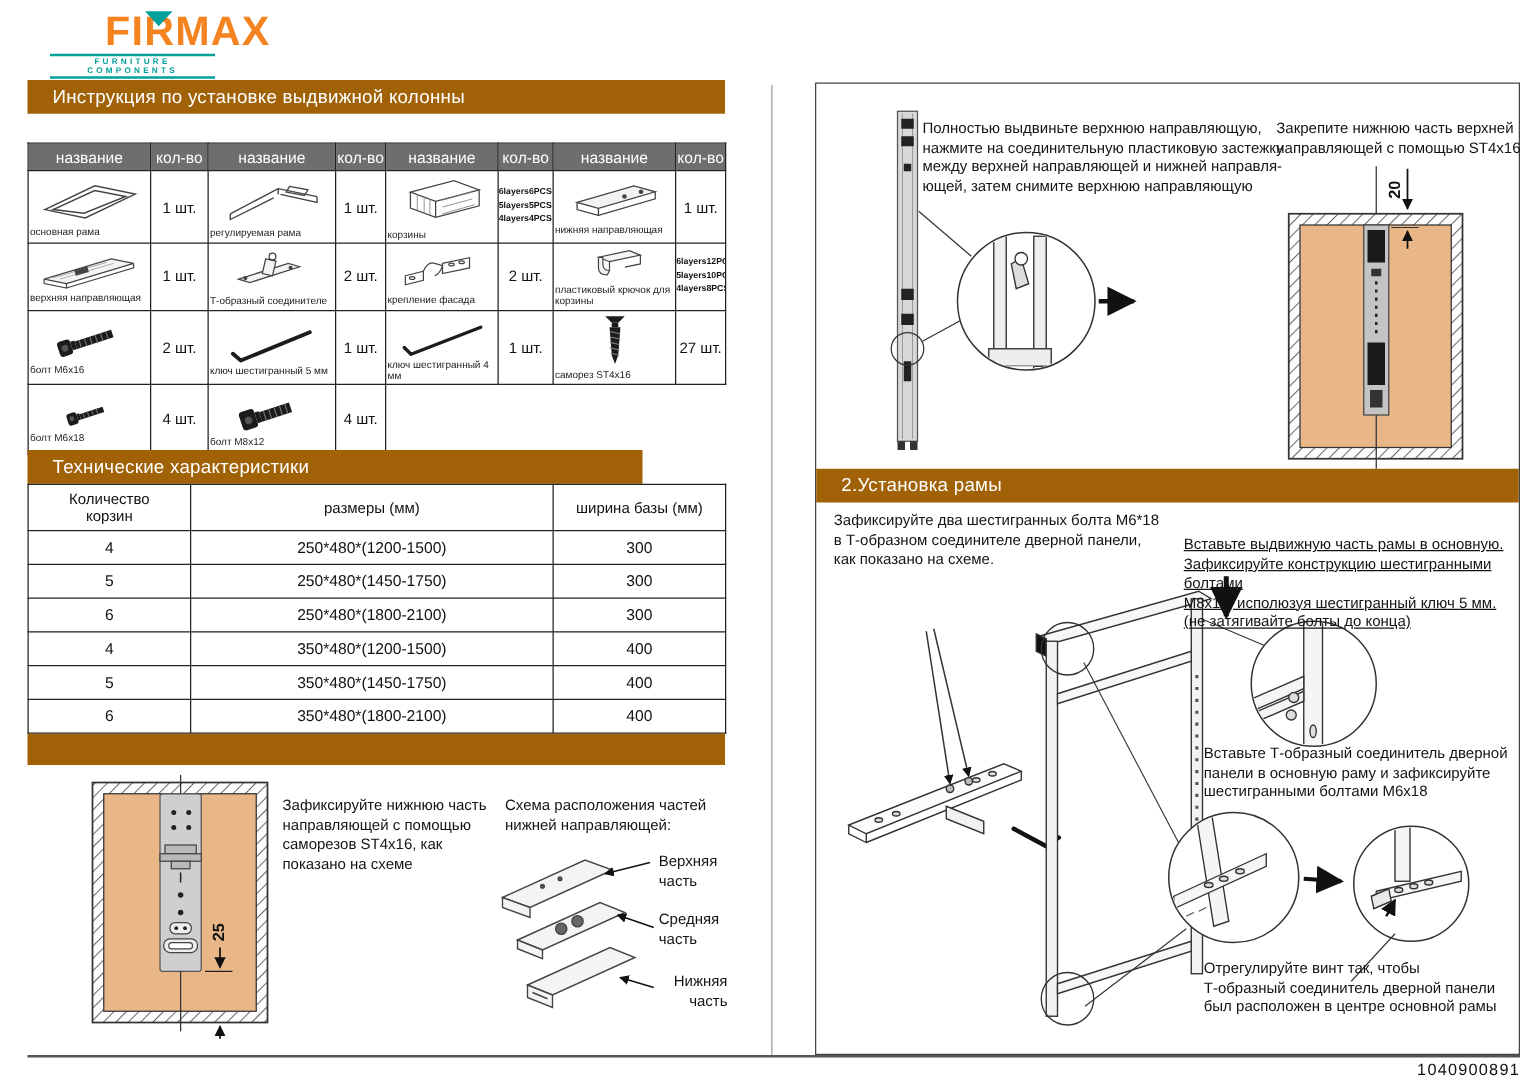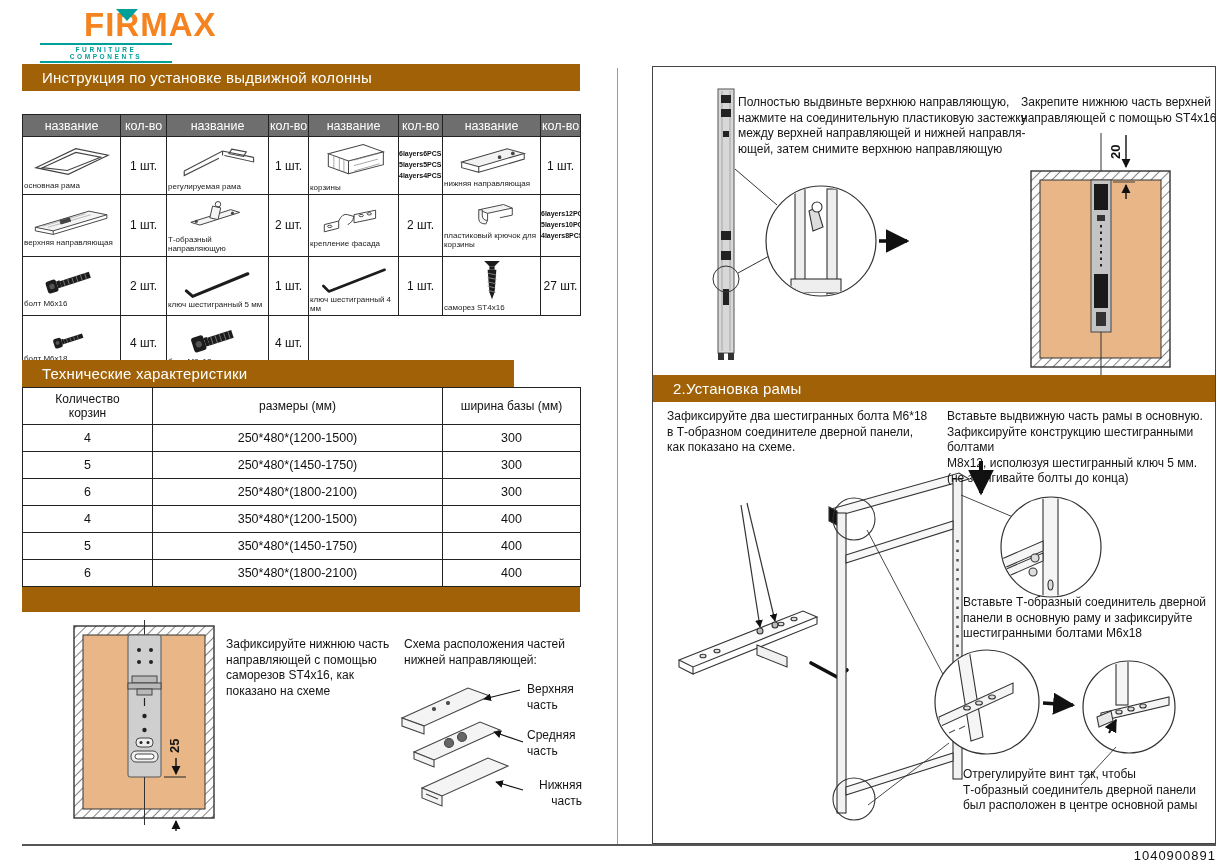--- a/index.html
+++ b/index.html
@@ -169,21 +169,21 @@
               <svg width="80" height="38" viewBox="0 0 80 42">
                 <g stroke="#444" stroke-width="1.1">
                   <path d="M10 28 L54 14 L64 17 L20 31 Z" fill="#f4f4f4"></path>
                   <path d="M34 10 l9 2 l-3 13 l-9 -2 Z" fill="#f4f4f4"></path>
                   <circle cx="40" cy="8" r="3" fill="none"></circle>
                   <circle cx="16" cy="27" r="1.3" fill="#444"></circle>
                   <circle cx="56" cy="18" r="1.3" fill="#444"></circle>
                 </g>
               </svg>
             </div>
-      <div class="plabel">Т-образный направляющую</div>
+      <div class="plabel">Т-образный соединителе</div>
           </div>
         </td>
     <td class="qty">2 шт.</td>
     <td>
           <div class="cellname">
       <div class="icon-box">
               <svg width="78" height="36" viewBox="0 0 78 40">
                 <g stroke="#444" stroke-width="1.1" fill="none">
                   <path d="M6 24 l16 -4 v8 l-16 4 Z"></path>
                   <path d="M22 20 q4 -9 10 -7 l7 2 q-2 7 -7 9"></path>
@@ -480,21 +480,21 @@
     <line x1="78" y1="203" x2="78" y2="246" stroke="#333" stroke-width="1"></line>
     <line x1="90" y1="53" x2="112" y2="53" stroke="#333" stroke-width="0.9"></line>
     <line x1="103" y1="70" x2="103" y2="56" stroke="#111" stroke-width="1.4" marker-end="url(#arr)"></line>
   </svg>
 
   <div class="abs bar" style="left:0;top:308px;width:562px;">2.Установка рамы</div>
 
   <div class="abs txt pre" style="left:14px;top:342px;width:300px;z-index:2;">Зафиксируйте два шестигранных болта М6*18
 в Т-образном соединителе дверной панели,
 как показано на схеме.</div>
-  <div class="abs txt pre" style="left:294px;top:342px;width:268px;z-index:2;">Вставьте выдвижную часть рамы в основную.
+  <div class="abs txt pre" style="left:294px;top:361px;width:268px;z-index:2;text-decoration:underline;">Вставьте выдвижную часть рамы в основную.
 Зафиксируйте конструкцию шестигранными болтами
 М8х12, исполюзуя шестигранный ключ 5 мм.
 (не затягивайте болты до конца)</div>
 
   <svg class="abs" style="left:8px;top:388px;" width="548" height="385" viewBox="0 0 548 385">
 
     <g stroke="#333" stroke-width="1.1">
       <line x1="80" y1="50" x2="99" y2="172" stroke-width="1.2" marker-end="url(#arr)"></line>
       <line x1="86" y1="48" x2="114" y2="166" stroke-width="1.2" marker-end="url(#arr)"></line>
       <path d="M18 205 L142 156 L156 162 L32 212 Z" fill="#fbfbfb"></path>

